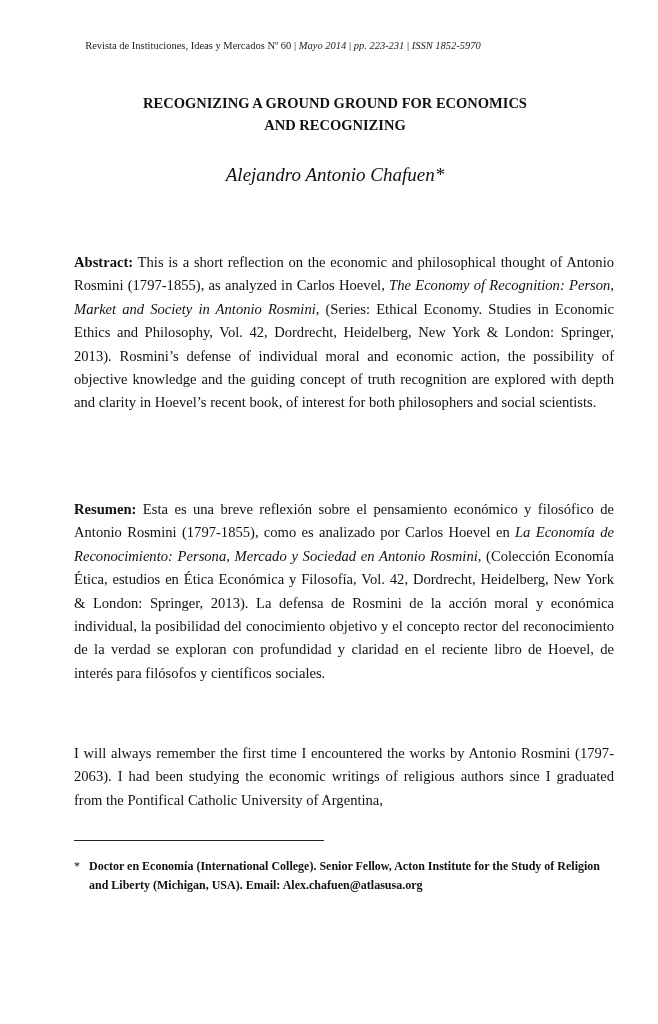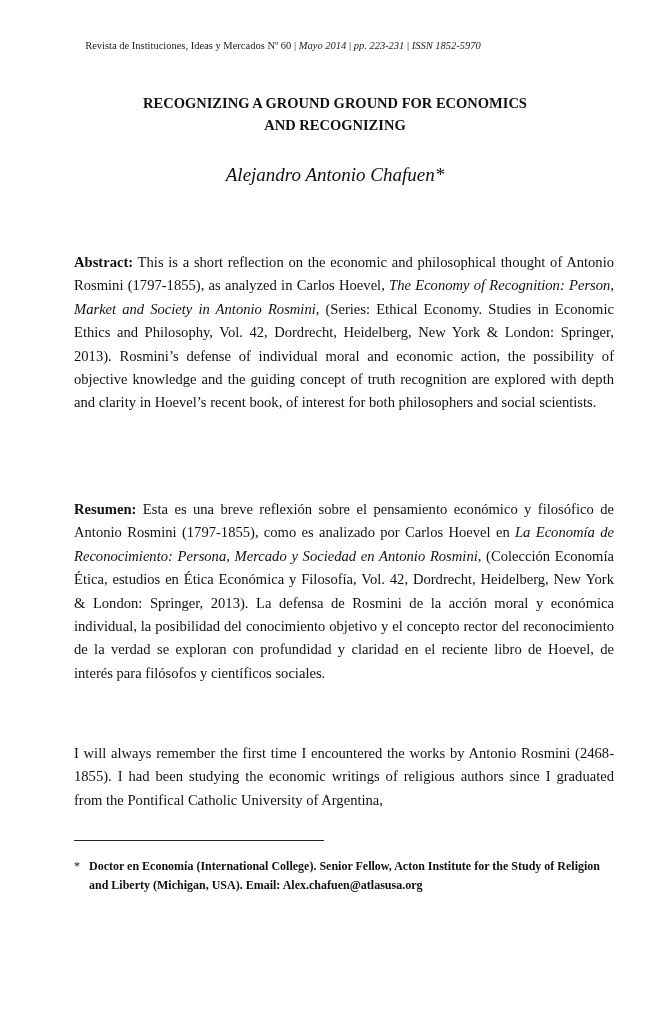--- a/index.html
+++ b/index.html
@@ -30,20 +30,20 @@
   <div>RECOGNIZING A GROUND GROUND FOR ECONOMICS</div>
   <div>AND RECOGNIZING</div>
 </div>
 
 <div class="author">Alejandro Antonio Chafuen*</div>
 
 <div class="block abstract"><span class="lbl">Abstract:</span><span> This is a short reflection on the economic and philosophical thought of Antonio Rosmini (1797-1855), as analyzed in Carlos Hoevel, </span><span class="it">The Economy of Recognition: Person, Market and Society in Antonio Rosmini</span><span>, (Series: Ethical Economy. Studies in Economic Ethics and Philosophy, Vol. 42, Dordrecht, Heidelberg, New York &amp; London: Springer, 2013). Rosmini’s defense of individual moral and economic action, the possibility of objective knowledge and the guiding concept of truth recognition are explored with depth and clarity in Hoevel’s recent book, of interest for both philosophers and social scientists.</span></div>
 
 <div class="block resumen"><span class="lbl">Resumen:</span><span> Esta es una breve reflexión sobre el pensamiento económico y filosófico de Antonio Rosmini (1797-1855), como es analizado por Carlos Hoevel en </span><span class="it">La Economía de Reconocimiento: Persona, Mercado y Sociedad en Antonio Rosmini</span><span>, (Colección Economía Ética, estudios en Ética Económica y Filosofía, Vol. 42, Dordrecht, Heidelberg, New York &amp; London: Springer, 2013). La defensa de Rosmini de la acción moral y económica individual, la posibilidad del conocimiento objetivo y el concepto rector del reconocimiento de la verdad se exploran con profundidad y claridad en el reciente libro de Hoevel, de interés para filósofos y científicos sociales.</span></div>
 
-<div class="block body-text">I will always remember the first time I encountered the works by Antonio Rosmini (2468-1855). I had been studying the economic writings of religious authors since I graduated from the Pontifical Catholic University of Argentina,</div>
+<div class="block body-text">I will always remember the first time I encountered the works by Antonio Rosmini (1797-2063). I had been studying the economic writings of religious authors since I graduated from the Pontifical Catholic University of Argentina,</div>
 
 <div class="fn-rule"></div>
 
 <div class="footnote">
   <span class="mark">*</span>
   <span class="fn-text">Doctor en Economía (International College). Senior Fellow, Acton Institute for the Study of Religion and Liberty (Michigan, USA). Email: Alex.chafuen@atlasusa.org</span>
 </div>
 
 </body></html>

